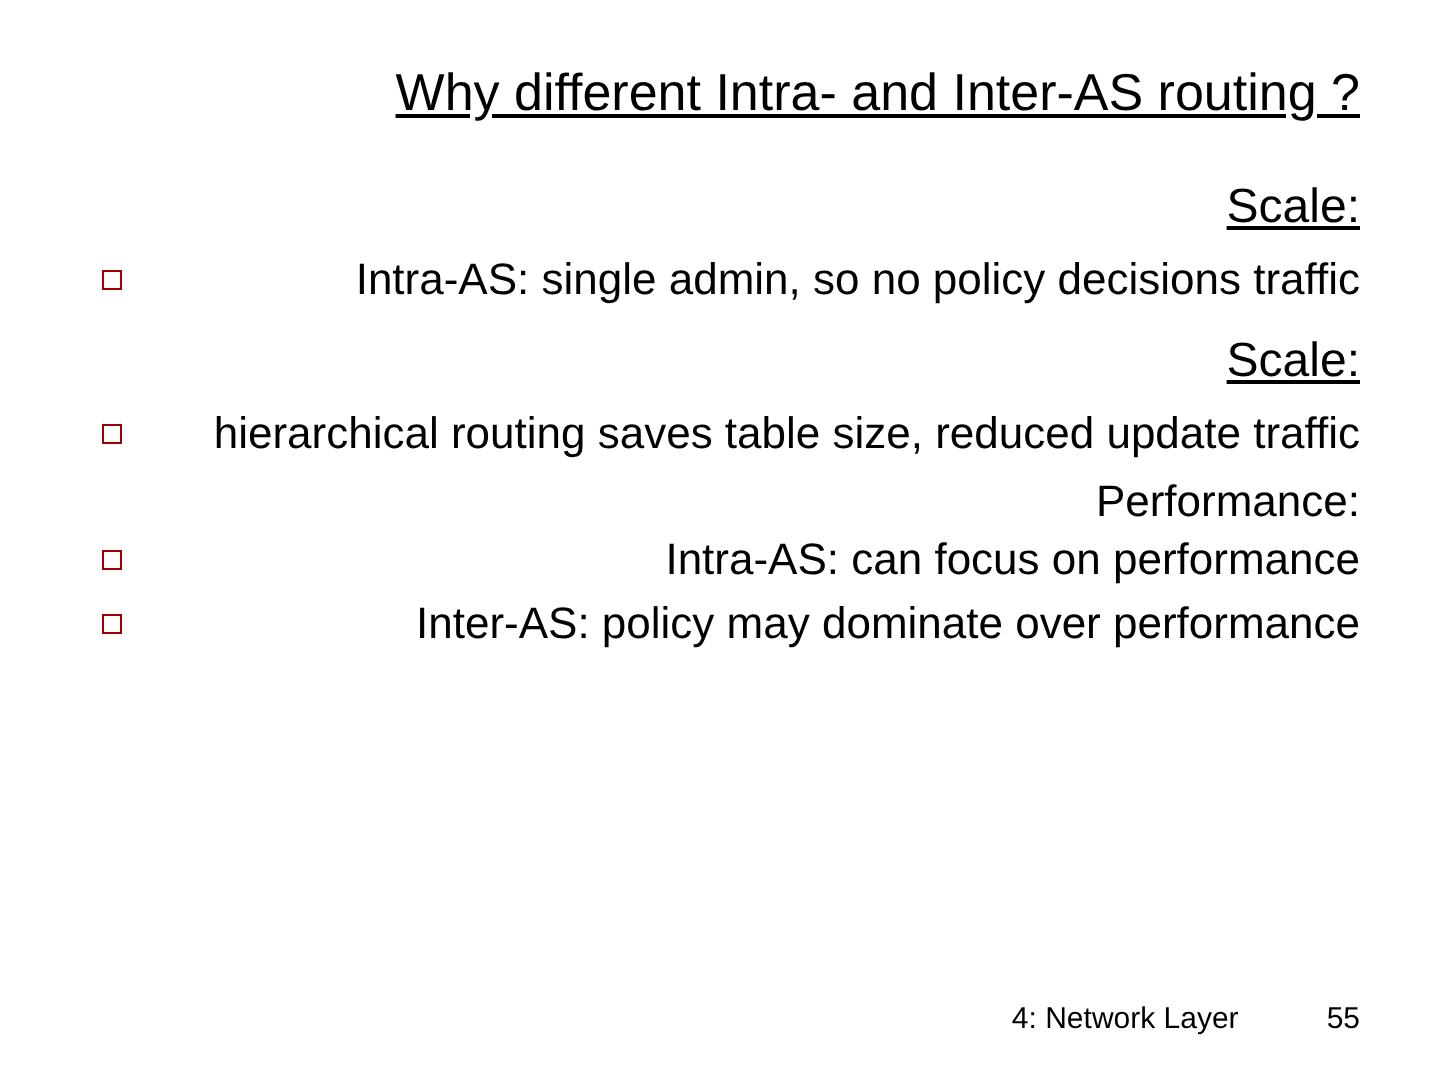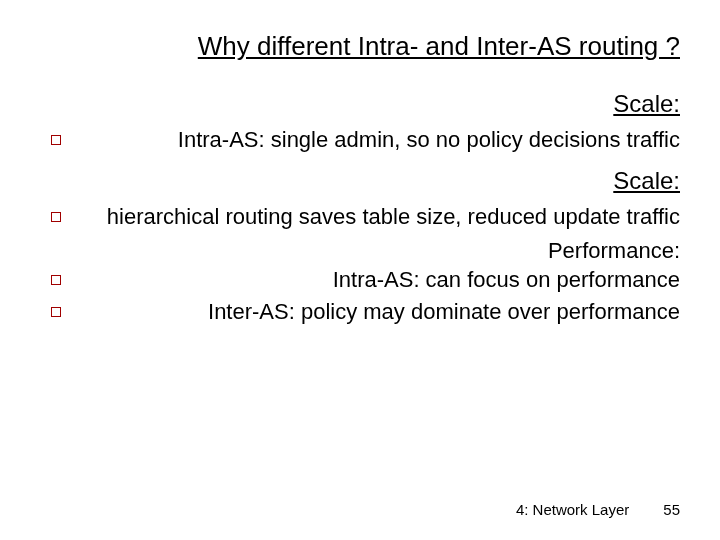--- a/index.html
+++ b/index.html
@@ -62,21 +62,21 @@
     border: 1px solid #a00000;
     box-sizing: border-box;
     background: #fff;
   }
   .footer {
     position: absolute;
     bottom: 22px;
     right: 40px;
     font-size: 15px;
     display: flex;
-    gap: 34px;
+    gap: 44px;
     align-items: baseline;
   }
 </style>
 </head>
 <body>
 
 <div class="slide">
 
   <h1 class="title">Why different Intra- and Inter-AS routing ?</h1>
 

